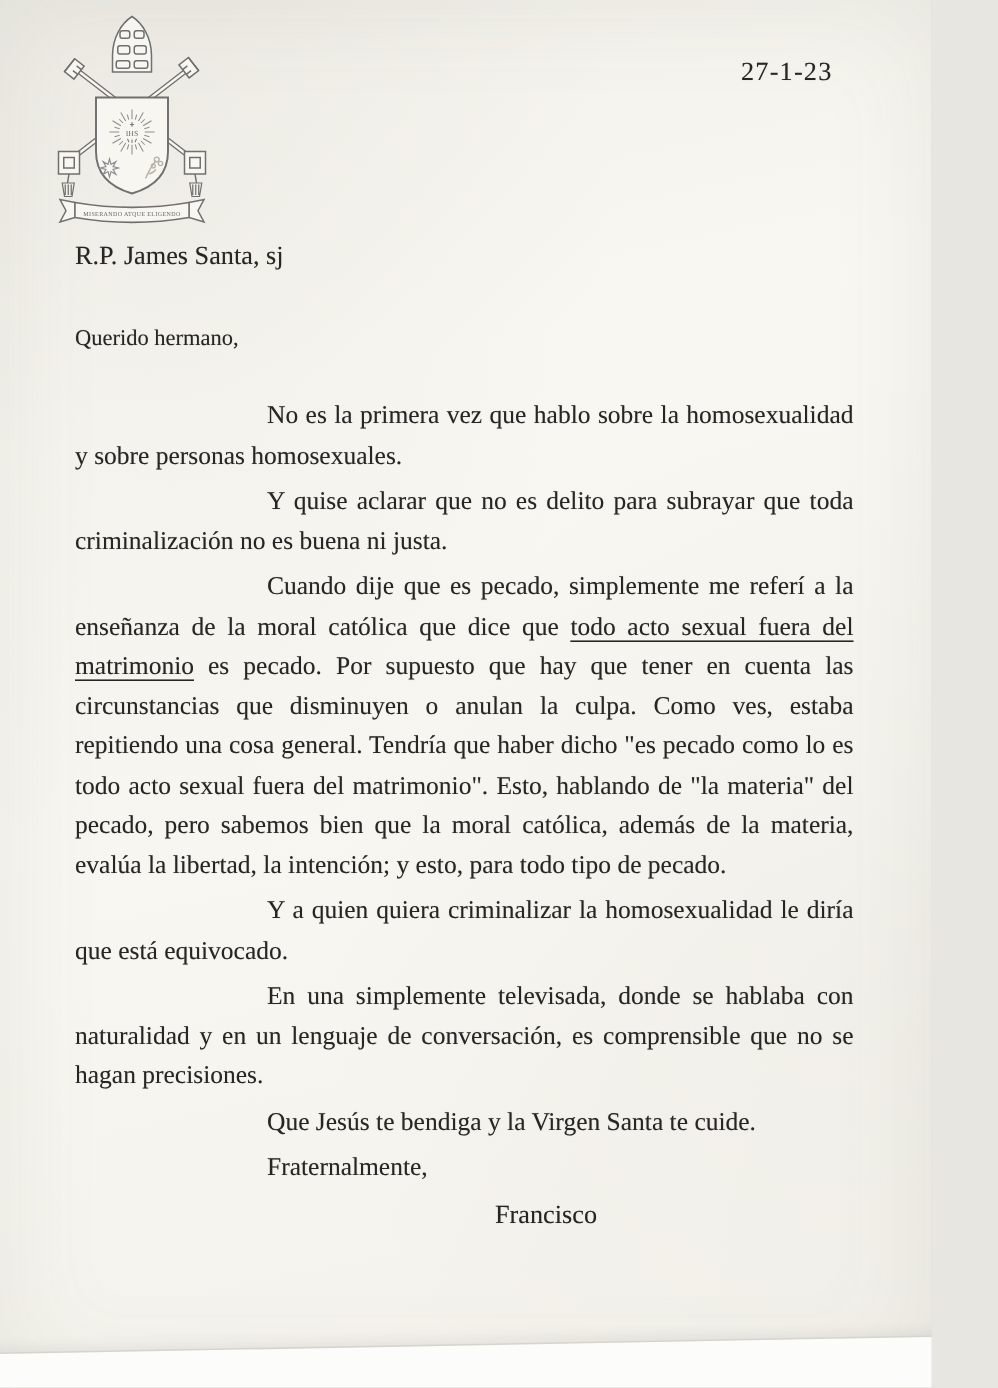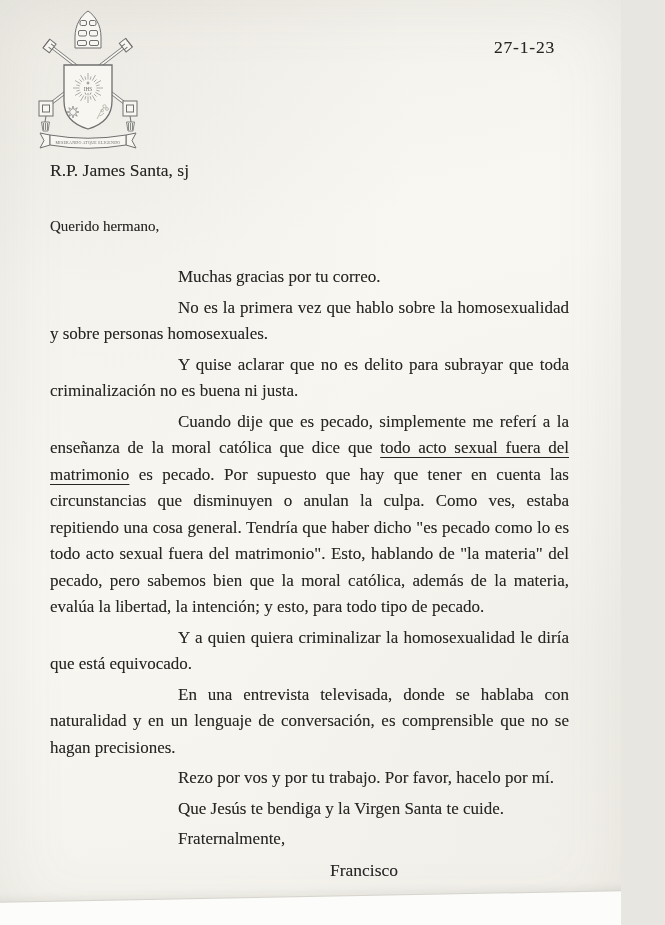--- a/index.html
+++ b/index.html
@@ -168,30 +168,28 @@
         <path d="M17,127 Q55,133.5 93,127 L93,137 Q55,143.5 17,137 Z" fill="#f7f6f1"></path>
         <text x="55" y="136.3" text-anchor="middle" font-size="4" letter-spacing="0.25" fill="#6a6a6a" stroke="none" font-family="Liberation Serif, serif">MISERANDO ATQUE ELIGENDO</text>
       </g>
     </svg>
   </div>
 
   <div class="content">
     <div class="recipient">R.P. James Santa, sj</div>
     <div class="salutation">Querido hermano,</div>
 
-    <p class="body-par">Muchas gracias por tu correo.</p>
     <p class="body-par">No es la primera vez que hablo sobre la homosexualidad y sobre personas homosexuales.</p>
     <p class="body-par">Y quise aclarar que no es delito para subrayar que toda criminalización no es buena ni justa.</p>
 
     <p class="body-par"><span>Cuando dije que es pecado, simplemente me referí a la enseñanza de la moral católica que dice que </span><span class="ul-phrase">todo acto sexual fuera del matrimonio</span><span> es pecado. Por supuesto que hay que tener en cuenta las circunstancias que disminuyen o anulan la culpa. Como ves, estaba repitiendo una cosa general. Tendría que haber dicho "es pecado como lo es todo acto sexual fuera del matrimonio". Esto, hablando de "la materia" del pecado, pero sabemos bien que la moral católica, además de la materia, evalúa la libertad, la intención; y esto, para todo tipo de pecado.</span></p>
 
     <p class="body-par">Y a quien quiera criminalizar la homosexualidad le diría que está equivocado.</p>
-    <p class="body-par">En una entrevista televisada, donde se hablaba con naturalidad y en un lenguaje de conversación, es comprensible que no se hagan precisiones.</p>
+    <p class="body-par">En una simplemente televisada, donde se hablaba con naturalidad y en un lenguaje de conversación, es comprensible que no se hagan precisiones.</p>
 
-    <p class="close-par">Rezo por vos y por tu trabajo. Por favor, hacelo por mí.</p>
     <p class="close-par">Que Jesús te bendiga y la Virgen Santa te cuide.</p>
     <p class="close-par">Fraternalmente,</p>
 
     <p class="signature">Francisco</p>
   </div>
 
   <div class="scan-bottom-edge"></div>
 </div>
 
 </body></html>

